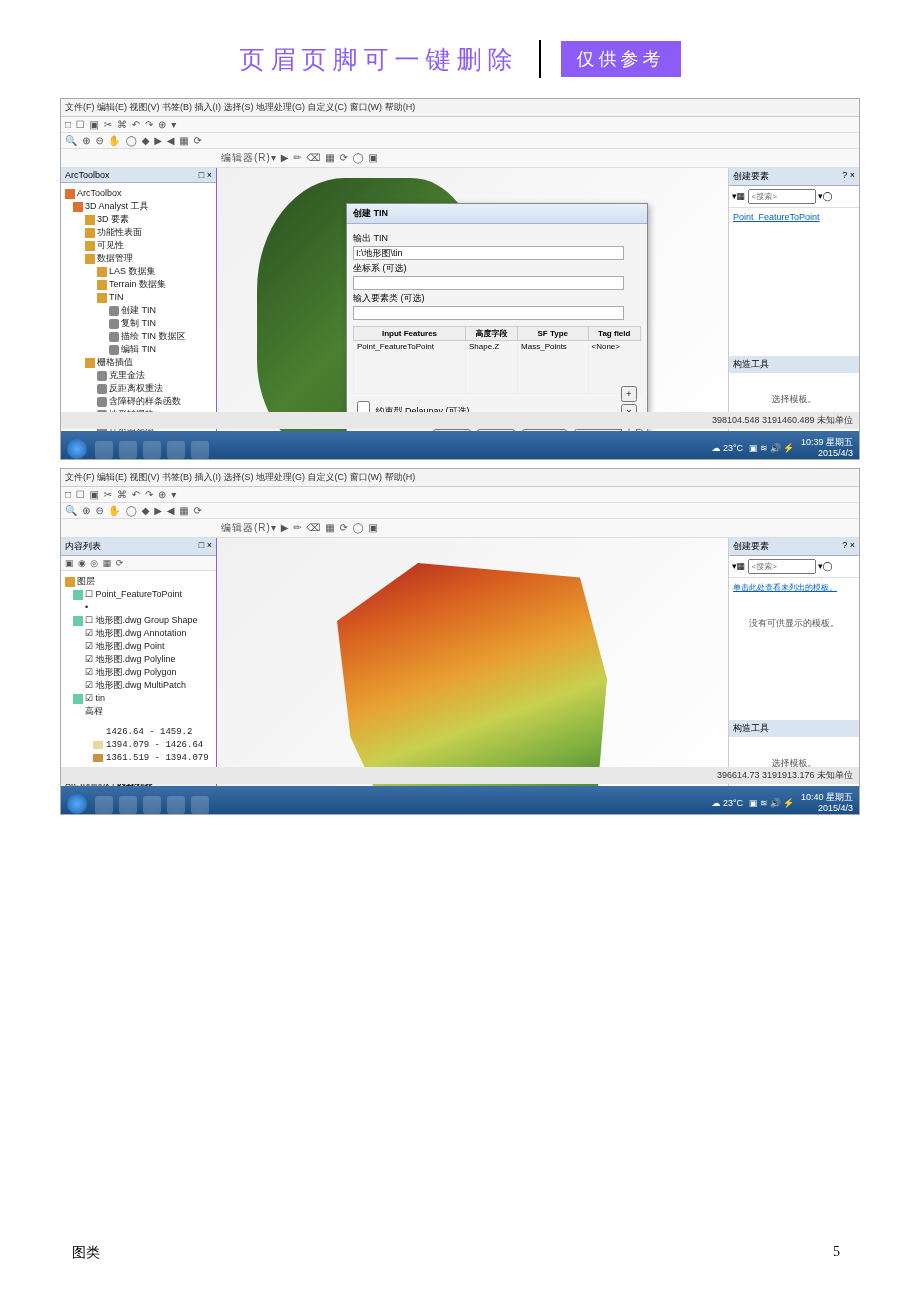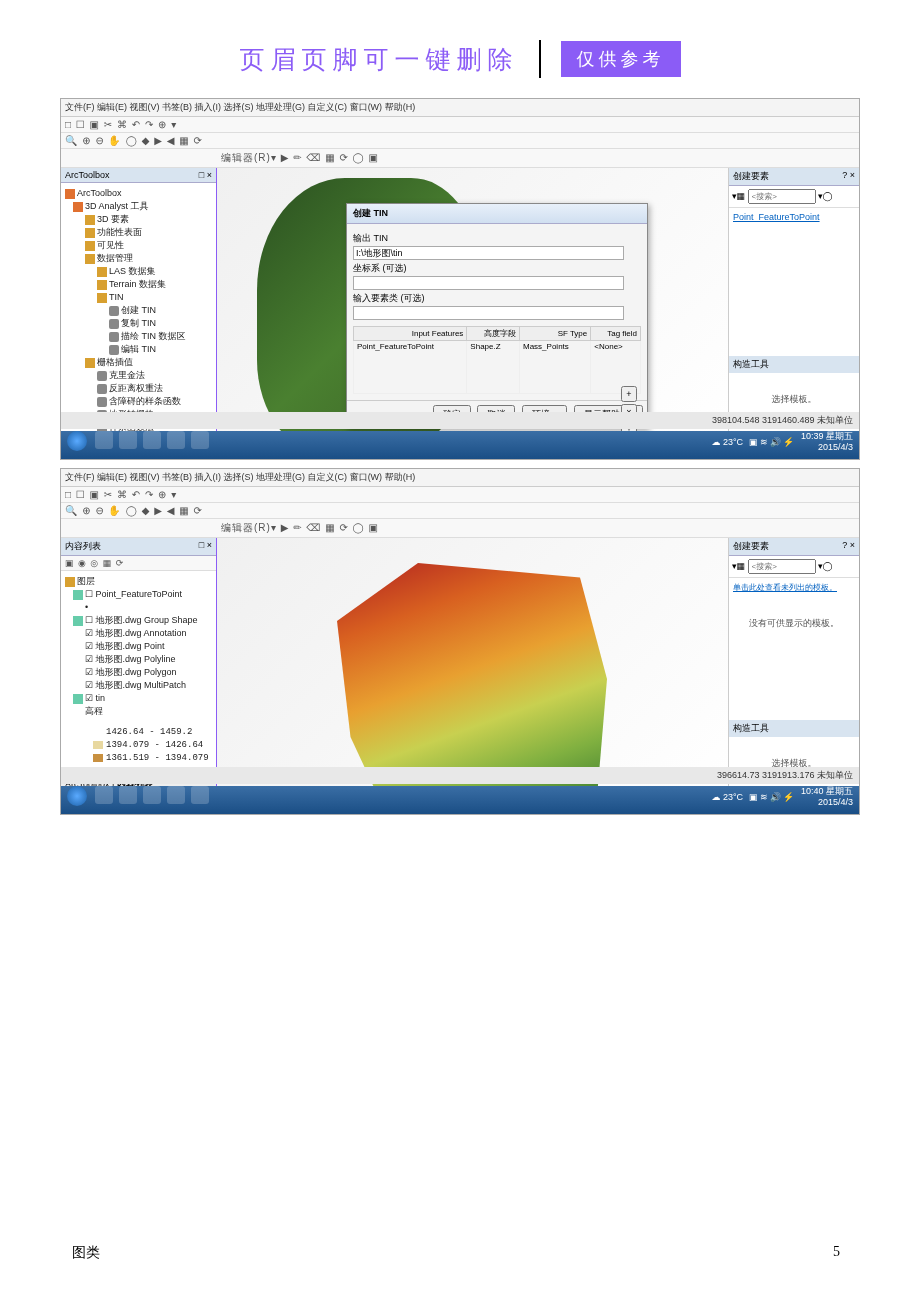--- a/index.html
+++ b/index.html
@@ -29,31 +29,31 @@
 .ico-layer { background:#6ca; }
 .map-view { flex:1; position:relative; background:linear-gradient(135deg,#f0f0f0,#fff); }
 .map-content1 { position:absolute; left:40px; top:10px; width:220px; height:280px; background:linear-gradient(135deg,#2a5020,#4a8030,#3a6024); border-radius:40% 30% 45% 35%; }
 .map-content2 { position:absolute; left:120px; top:25px; width:270px; height:290px; background:linear-gradient(160deg,#b02020 0%,#d86020 20%,#e8a030 40%,#c8d050 55%,#80b040 70%,#408030 85%,#206020 100%); clip-path:polygon(30% 0%,90% 5%,100% 40%,95% 95%,60% 100%,20% 90%,5% 60%,0% 20%); }
 .dialog { position:absolute; right:80px; top:35px; width:300px; background:#f4f4f4; border:1px solid #888; box-shadow:2px 2px 6px rgba(0,0,0,0.3); font-size:9px; }
 .dialog-title { background:linear-gradient(#e8f0fa,#d0dff0); padding:3px 6px; font-weight:bold; border-bottom:1px solid #aac; }
 .dialog-body { padding:6px; }
 .dialog-body label { display:block; margin:2px 0 1px; }
 .dialog-body input[type=text] { width:92%; font-size:9px; padding:1px 2px; border:1px solid #aaa; }
 .dialog-table { width:100%; margin-top:6px; font-size:8px; border-collapse:collapse; }
-.dialog-table th { background:#eee; border:1px solid #ccc; padding:1px 3px; text-align:right; font-weight:normal; }
+.dialog-table th { background:#eee; border:1px solid #ccc; padding:1px 3px; text-align:center; font-weight:bold; }
 .dialog-table td { border:1px solid #eee; padding:1px 3px; height:50px; vertical-align:top; }
 .dialog-footer { text-align:right; padding:4px; border-top:1px solid #ccc; }
 .dialog-footer button { font-size:9px; padding:1px 8px; margin-left:4px; }
 .right-panel { width:130px; background:#fff; border-left:1px solid #ccc; font-size:9px; }
 .right-panel .search { padding:3px; border-bottom:1px solid #ddd; }
 .right-panel .search input { width:60px; font-size:8px; }
 .right-panel .section-title { background:#d8e4f0; padding:2px 4px; font-size:9px; }
 .right-panel .hint { padding:20px 6px; color:#555; font-size:9px; text-align:center; }
 .status-bar { position:absolute; bottom:30px; left:0; right:0; background:#e8e8e8; padding:2px 6px; font-size:9px; text-align:right; color:#333; }
-.taskbar { position:absolute; bottom:0; left:0; right:0; height:28px; background:linear-gradient(#3a6ea5,#1a4e85); display:flex; align-items:flex-start; padding:0 6px; color:#fff; font-size:9px; }
+.taskbar { position:absolute; bottom:0; left:0; right:0; height:28px; background:linear-gradient(#3a6ea5,#1a4e85); display:flex; align-items:flex-end; padding:0 6px; color:#fff; font-size:9px; }
 .taskbar .orb { width:20px; height:20px; border-radius:50%; background:radial-gradient(#5aaaff,#1a5ea5); margin-right:8px; }
 .taskbar .task-icons { display:flex; gap:6px; }
 .taskbar .task-icon { width:18px; height:18px; border-radius:3px; background:rgba(255,255,255,0.2); }
 .taskbar .tray { margin-left:auto; display:flex; align-items:center; gap:6px; }
 .legend-sw { display:inline-block; width:10px; height:8px; margin-right:3px; vertical-align:middle; }
 .caption-text { font-size:16px; margin:18px 0 12px 0; font-family:"SimSun",serif; }
 .footer-area { position:absolute; bottom:40px; left:72px; right:80px; display:flex; justify-content:space-between; font-size:14px; font-family:"SimSun",serif; }
 .checkbox-row { margin-top:4px; font-size:9px; }
 .tabs-bottom { position:absolute; bottom:0; left:0; background:#eee; border-top:1px solid #ccc; font-size:9px; padding:2px 4px; width:100%; box-sizing:border-box; }
 .arrow-btns { position:absolute; right:4px; top:60px; display:flex; flex-direction:column; gap:2px; }
@@ -142,20 +142,21 @@
                 </tr>
               </tbody>
                 </table>
               <div class="arrow-btns">
                 <button>+</button>
                 <button>×</button>
                 <button>↑</button>
                 <button>↓</button>
               </div>
             </div>
+            <div class="checkbox-row"><input type="checkbox" style=""> <span>约束型 Delaunay (可选)</span></div>
           </div>
           <div class="dialog-footer">
             <button>确定</button>
             <button>取消</button>
             <button>环境...</button>
             <button>显示帮助 &gt;&gt;</button>
           </div>
         </div>
       </div>
       <div class="right-panel">

